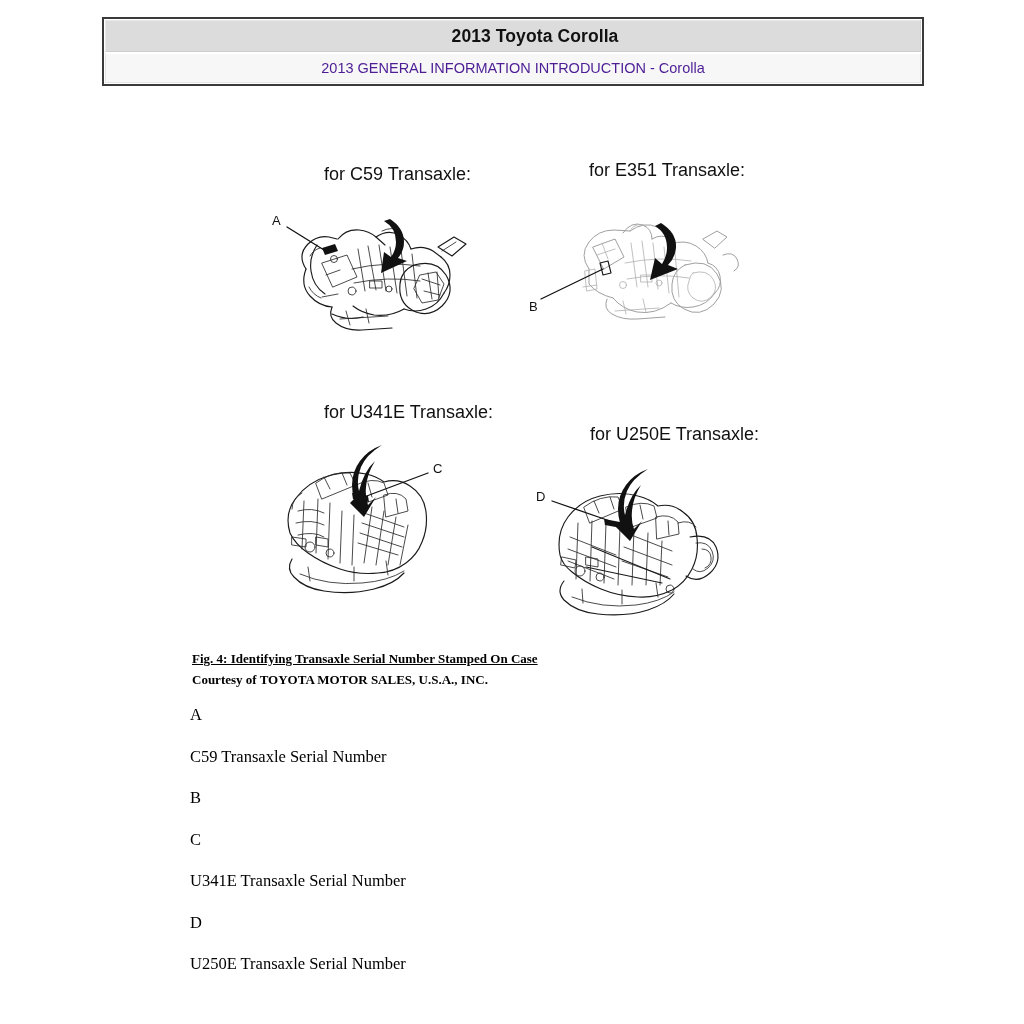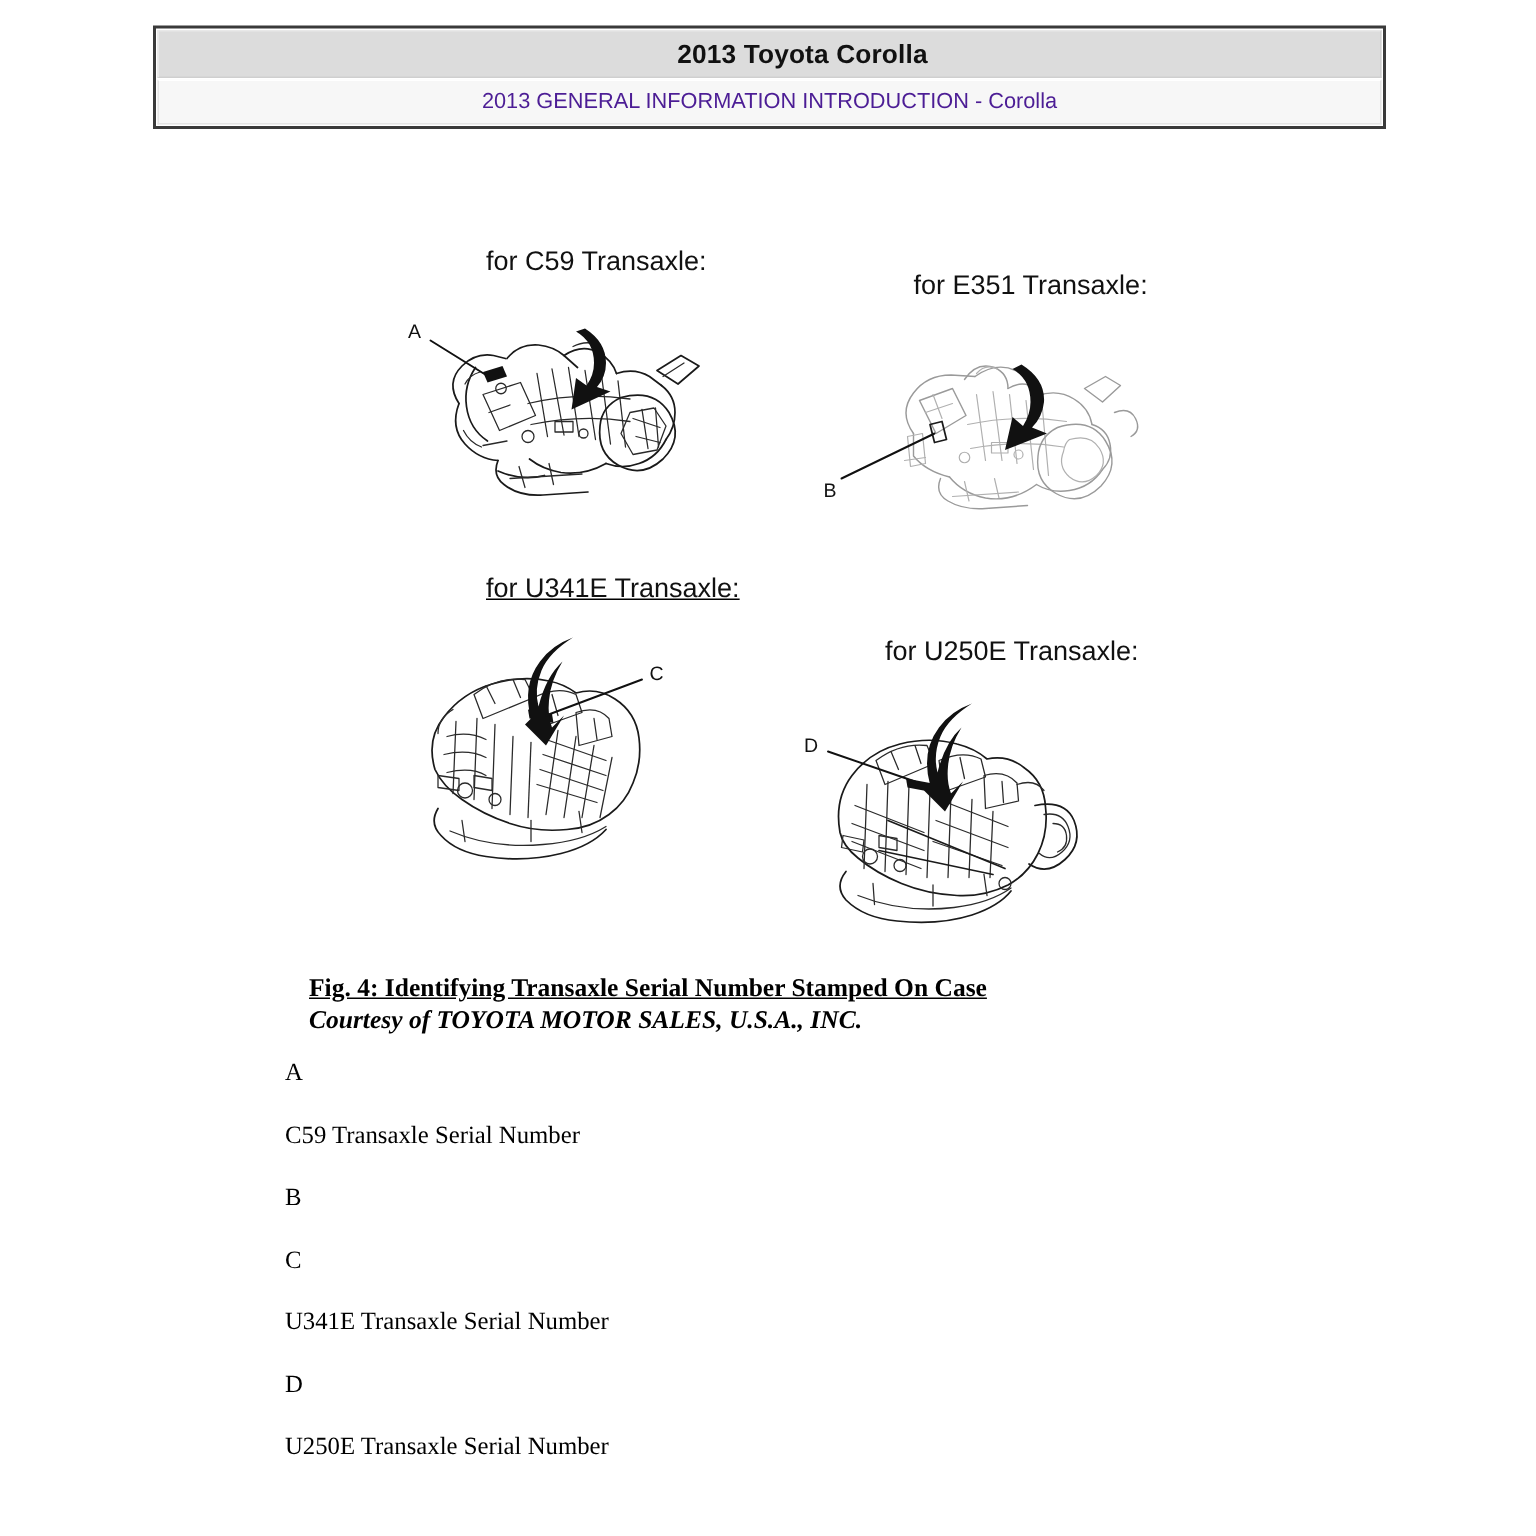--- a/index.html
+++ b/index.html
@@ -71,43 +71,43 @@
     font-family: "Liberation Sans", sans-serif;
     font-size: 18px;
     color: #111111;
     white-space: nowrap;
   }
   .fig-art { display: block; }
 
   
   #cell-c59   { left: 262px; top: 14px; }
   #cell-c59 .fig-label   { margin-left: 62px; }
-  #cell-e351  { left: 527px; top: 30px; margin-left: 20px; }
+  #cell-e351  { left: 527px; top: 10px; }
   #cell-e351 .fig-label  { margin-left: 62px; }
-  #cell-u341e { left: 268px; top: 232px; text-decoration: underline; }
+  #cell-u341e { left: 268px; top: 252px; }
   #cell-u341e .fig-label { margin-left: 56px; }
   #cell-u250e { left: 530px; top: 250px; }
   #cell-u250e .fig-label { margin-left: 60px; margin-top: 24px; }
 
   .art-wrap { margin-top: 18px; }
 
   
   .caption {
     position: absolute;
-    left: 206px;
+    left: 192px;
     top: 648px;
     width: 700px;
     font-family: "Liberation Serif", serif;
     font-weight: bold;
-    font-size: 17px;
+    font-size: 13px;
     line-height: 21px;
     color: #000000;
   }
   .caption-line1 { text-decoration: underline; display: block; }
-  .caption-line2 { display: block; font-style: italic; }
+  .caption-line2 { display: block; }
 
   
   .legend-list {
     position: absolute;
     left: 190px;
     top: 705px;
     width: 700px;
   }
   .legend-item {
     font-family: "Liberation Serif", serif;

